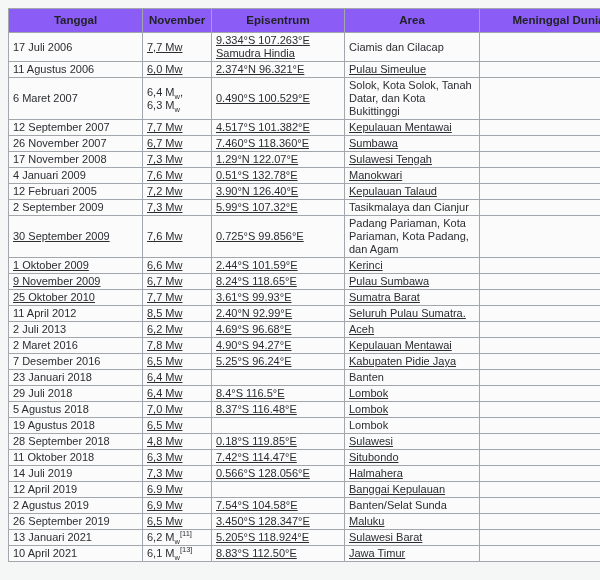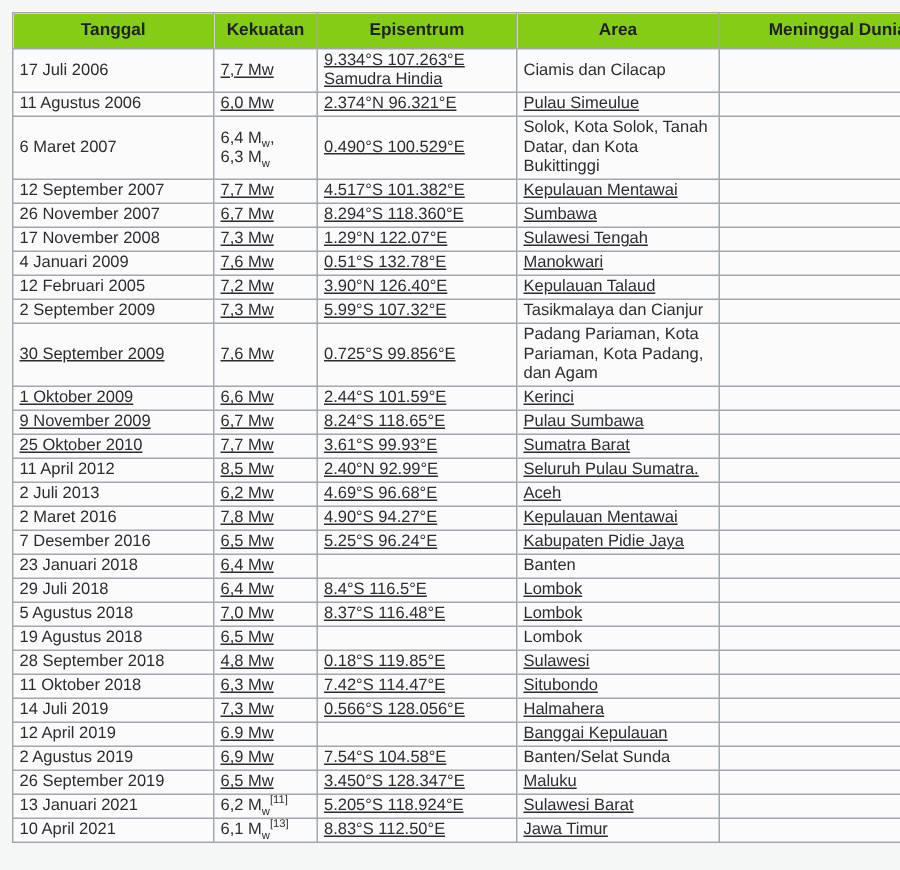--- a/index.html
+++ b/index.html
@@ -30,21 +30,21 @@
     border: 1px solid #a2a7ae;
     font-size: 11px;
     color: #2b2d31;
     padding: 1px 4px;
     line-height: 13px;
     vertical-align: middle;
     overflow: hidden;
     word-wrap: break-word;
   }
   th {
-    background: #84cc16;
+    background: #8b5cf6;
     font-weight: bold;
     text-align: center;
     height: 21px;
     font-size: 11.5px;
     color: #1f2125;
   }
   td.col-meninggal { text-align: right; }
   td.col-tanggal, td.col-kekuatan, td.col-episentrum, td.col-area { text-align: left; }
   .lnk {
     text-decoration: underline;
@@ -57,21 +57,21 @@
   }
 </style>
 </head>
 <body>
 
 <div class="table-wrap">
   <table class="wikitable">
     <thead>
       <tr id="header-row">
           <th style="width: 125px;">Tanggal</th>
-          <th style="width: 60px;">Kekuatan</th>
+          <th style="width: 60px;">November</th>
           <th style="width: 124px;">Episentrum</th>
           <th style="width: 126px;">Area</th>
           <th style="width: 149px;">Meninggal Dunia</th>
         </tr>
     </thead>
     <tbody id="table-body">
         <tr>
           <td class="col-tanggal"><span>17 Juli 2006</span></td>
           <td class="col-kekuatan"><span class="lnk">7,7 Mw</span></td>
           <td class="col-episentrum"><span class="lnk">9.334°S 107.263°E<br>Samudra Hindia</span></td>
@@ -95,21 +95,21 @@
         <tr>
           <td class="col-tanggal"><span>12 September 2007</span></td>
           <td class="col-kekuatan"><span class="lnk">7,7 Mw</span></td>
           <td class="col-episentrum"><span class="lnk">4.517°S 101.382°E</span></td>
           <td class="col-area"><span class="lnk">Kepulauan Mentawai</span></td>
           <td class="col-meninggal"></td>
         </tr>
         <tr>
           <td class="col-tanggal"><span>26 November 2007</span></td>
           <td class="col-kekuatan"><span class="lnk">6,7 Mw</span></td>
-          <td class="col-episentrum"><span class="lnk">8.294°S 118.360°E</span></td>
+          <td class="col-episentrum"><span class="lnk">7.460°S 118.360°E</span></td>
           <td class="col-area"><span class="lnk">Sumbawa</span></td>
           <td class="col-meninggal"></td>
         </tr>
         <tr>
           <td class="col-tanggal"><span>17 November 2008</span></td>
           <td class="col-kekuatan"><span class="lnk">7,3 Mw</span></td>
           <td class="col-episentrum"><span class="lnk">1.29°N 122.07°E</span></td>
           <td class="col-area"><span class="lnk">Sulawesi Tengah</span></td>
           <td class="col-meninggal"></td>
         </tr>

